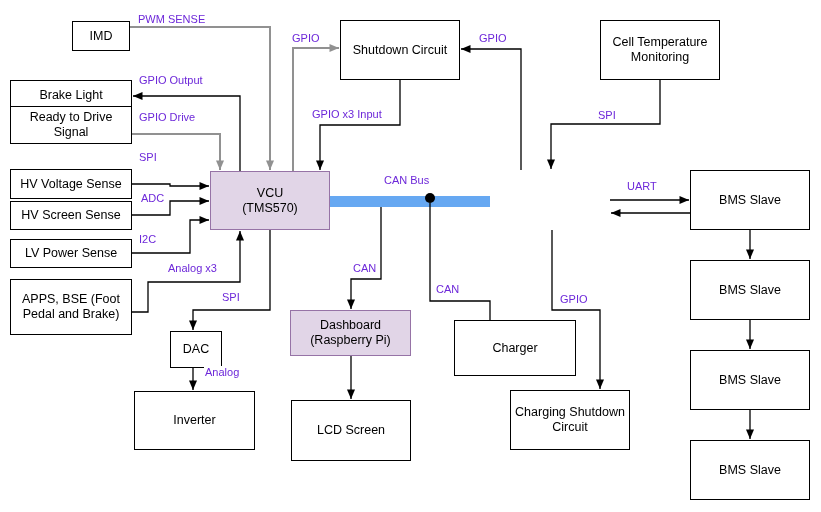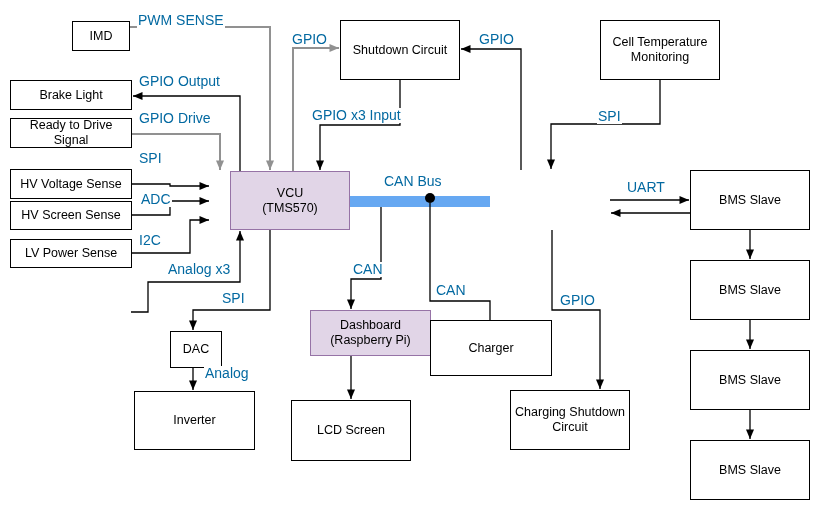--- a/index.html
+++ b/index.html
@@ -17,25 +17,24 @@
     border:1px solid #000000;
     background:#ffffff;
     display:flex;align-items:center;justify-content:center;
     text-align:center;
     font-size:12.5px;line-height:1.18;color:#000000;
     padding:1px 2px;
   }
   .node.purple{
     background:var(--purple-fill,#E1D5E7);
     border:1px solid var(--purple-border,#9673A6);
-    margin-left:20px;
   }
   .elabel{
     position:absolute;
-    font-size:14px;color:#0369a1;
+    font-size:11px;color:#6d28d9;
     background:#ffffff;
     white-space:nowrap;
     padding:0 1px;
     line-height:1.1;
   }
   .wire-black{stroke:var(--line-black,#000000);stroke-width:1.3;fill:none;}
   .wire-gray{stroke:var(--line-gray,#919191);stroke-width:2;fill:none;}
   .bus{stroke:var(--bus-blue,#66A8F2);stroke-width:11;fill:none;}
   .arrow-black{fill:var(--line-black,#000000);}
   .arrow-gray{fill:var(--line-gray,#919191);}
@@ -83,31 +82,34 @@
     <path class="wire-black" marker-end="url(#mb)" d="M750,320 L750,349"></path>
     <path class="wire-black" marker-end="url(#mb)" d="M750,410 L750,439"></path>
   </svg>
 
   <div class="node" style="left:72px;top:21px;width:58px;height:30px">
     <span>IMD</span>
   </div>
   <div class="node" style="left:10px;top:80px;width:122px;height:30px">
     <span>Brake Light</span>
   </div>
-  <div class="node" style="left:10px;top:118px;width:122px;height:30px">
+  <div class="node" style="left:10px;top:106px;width:122px;height:38px">
     <span>Ready to Drive Signal</span>
   </div>
   <div class="node" style="left:10px;top:169px;width:122px;height:30px">
     <span>HV Voltage Sense</span>
   </div>
   <div class="node" style="left:10px;top:201px;width:122px;height:29px">
     <span>HV Screen Sense</span>
   </div>
   <div class="node" style="left:10px;top:239px;width:122px;height:29px">
     <span>LV Power Sense</span>
+  </div>
+  <div class="node" style="left:10px;top:279px;width:122px;height:56px">
+    <span style="max-width:112px">APPS, BSE (Foot Pedal and Brake)</span>
   </div>
   <div class="node purple" style="left:210px;top:171px;width:120px;height:59px">
     <span style="max-width:70px">VCU (TMS570)</span>
   </div>
   <div class="node" style="left:340px;top:20px;width:120px;height:60px">
     <span>Shutdown Circuit</span>
   </div>
   <div class="node" style="left:600px;top:20px;width:120px;height:60px">
     <span style="max-width:108px">Cell Temperature Monitoring</span>
   </div>
@@ -128,21 +130,21 @@
   </div>
   <div class="node" style="left:291px;top:400px;width:120px;height:61px">
     <span>LCD Screen</span>
   </div>
   <div class="node" style="left:170px;top:331px;width:52px;height:37px">
     <span>DAC</span>
   </div>
   <div class="node" style="left:134px;top:391px;width:121px;height:59px">
     <span>Inverter</span>
   </div>
-  <div class="node" style="left:430px;top:320px;width:122px;height:56px">
+  <div class="node" style="left:454px;top:320px;width:122px;height:56px">
     <span>Charger</span>
   </div>
   <div class="node" style="left:510px;top:390px;width:120px;height:60px">
     <span style="max-width:112px">Charging Shutdown Circuit</span>
   </div>
 
   <span class="elabel" style="left:137px;top:13px">PWM SENSE</span>
   <span class="elabel" style="left:138px;top:74px">GPIO Output</span>
   <span class="elabel" style="left:138px;top:111px">GPIO Drive</span>
   <span class="elabel" style="left:138px;top:151px">SPI</span>

